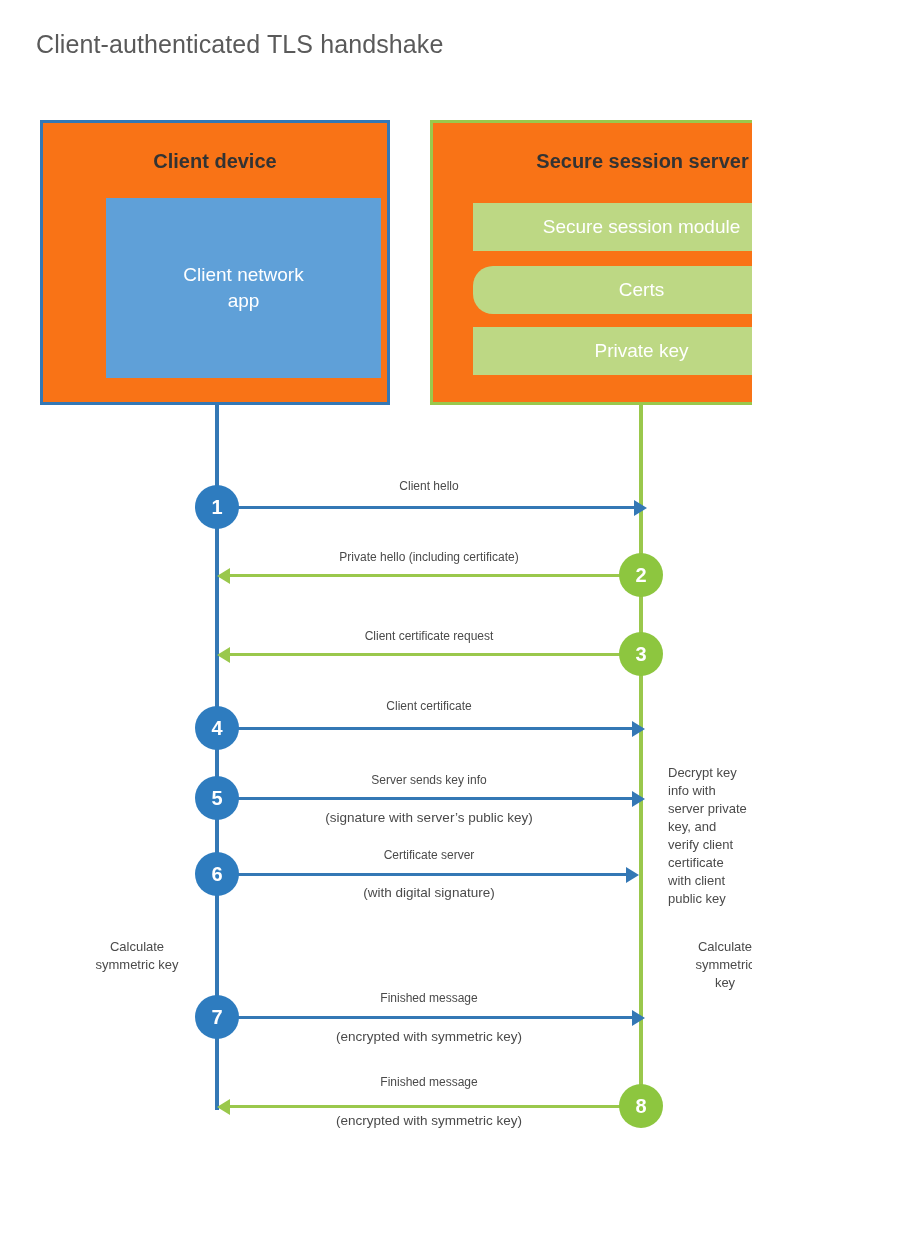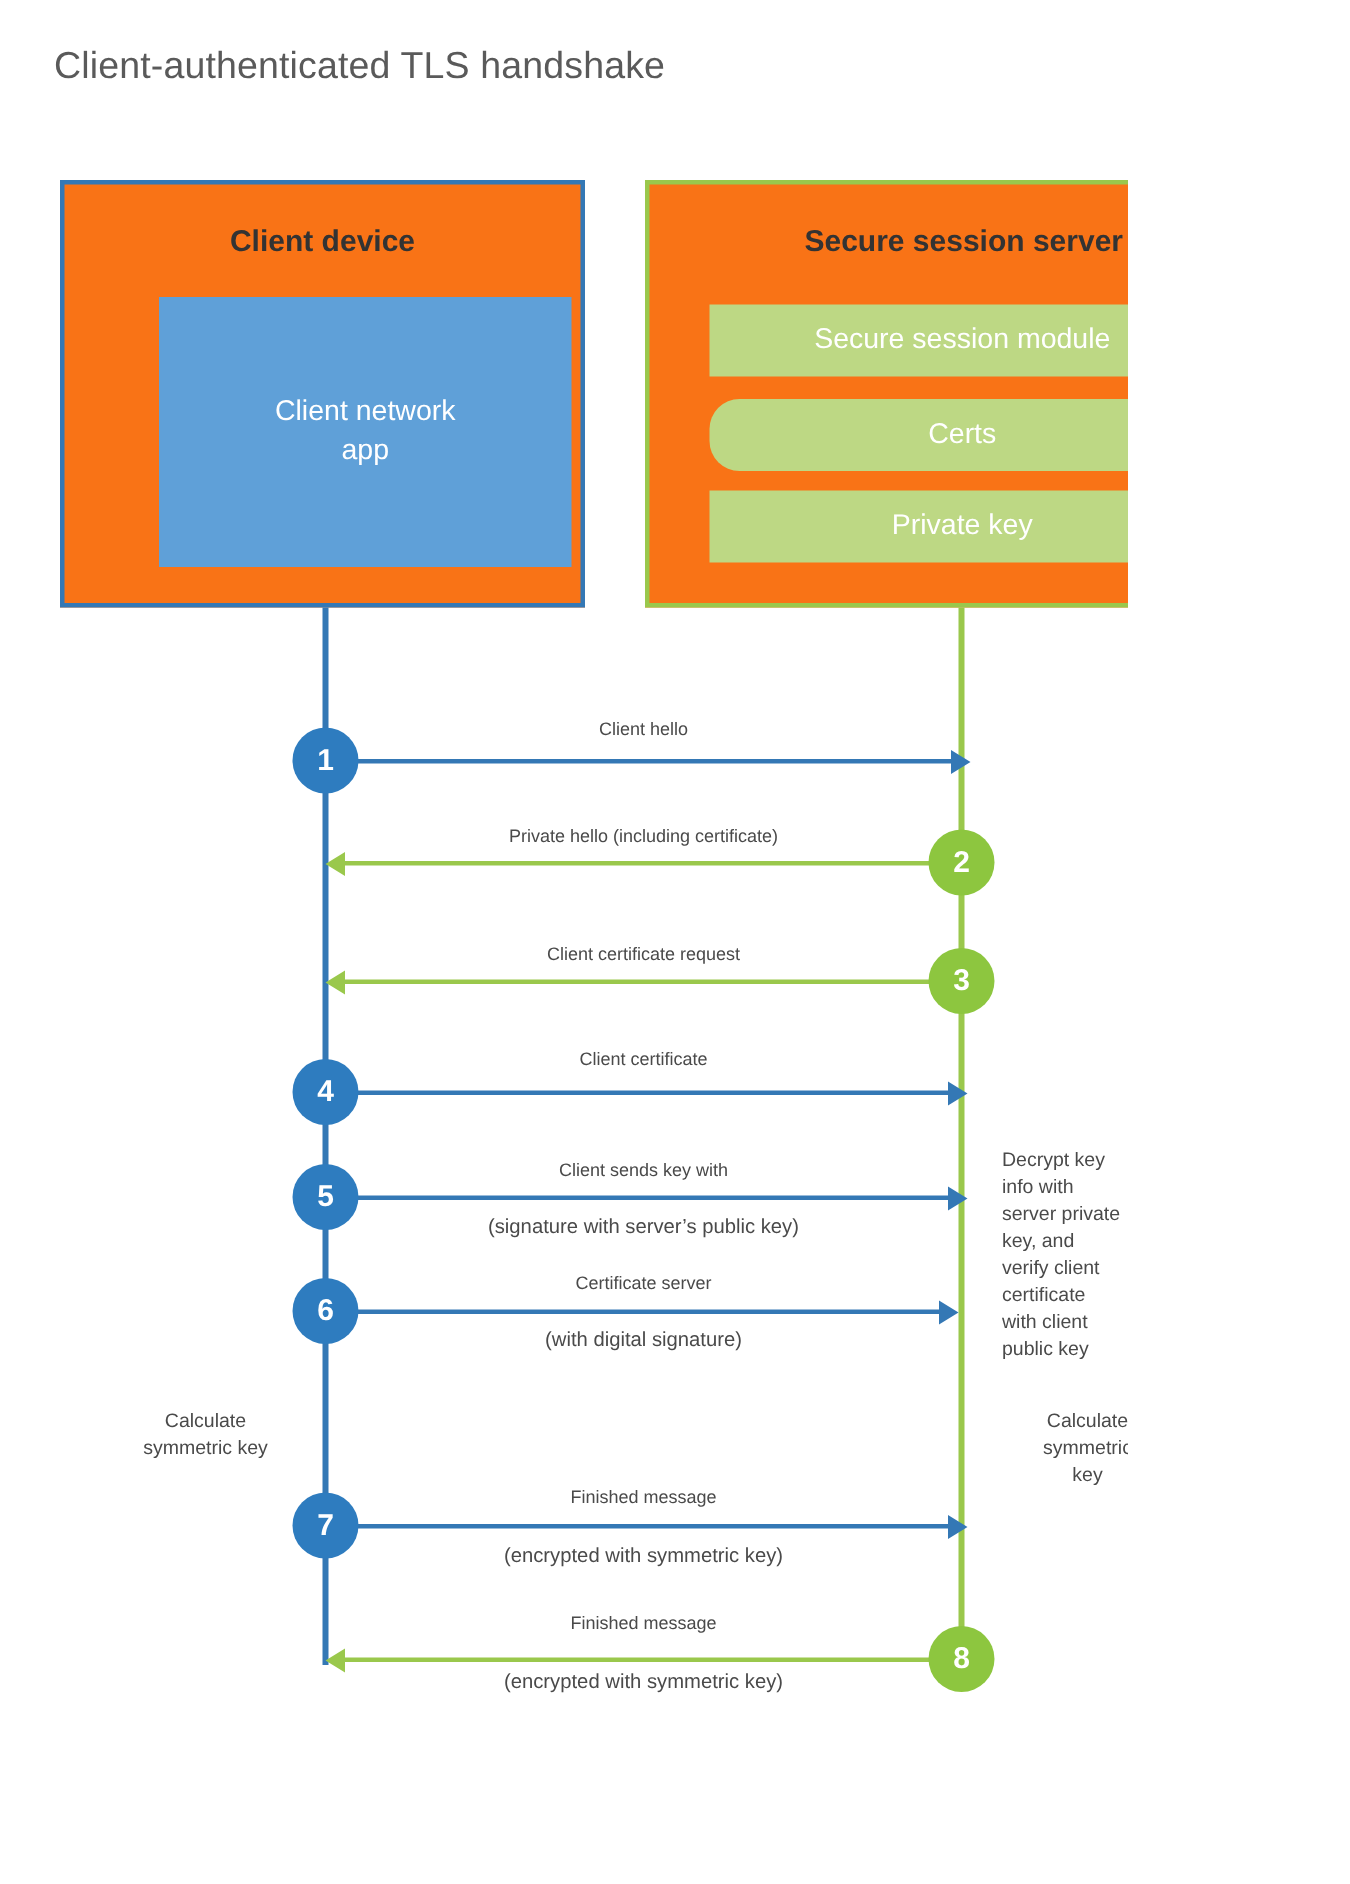--- a/index.html
+++ b/index.html
@@ -222,21 +222,21 @@
   <div class="msg-label" style="left:429px; top:629px;">Client certificate request</div>
   <div class="msg-line green" style="left:225px; top:653px; width:414px;"></div>
   <div class="arrow-head left green" style="left:217px; top:647px;"></div>
   <div class="step-circle green" style="left:619px; top:632px;">3</div>
 
   <div class="msg-label" style="left:429px; top:699px;">Client certificate</div>
   <div class="msg-line blue" style="left:217px; top:727px; width:420px;"></div>
   <div class="arrow-head right blue" style="left:632px; top:721px;"></div>
   <div class="step-circle blue" style="left:195px; top:706px;">4</div>
 
-  <div class="msg-label" style="left:429px; top:773px;">Client sends key with</div>
+  <div class="msg-label" style="left:429px; top:773px;">Server sends key info</div>
   <div class="msg-line blue" style="left:217px; top:797px; width:420px;"></div>
   <div class="arrow-head right blue" style="left:632px; top:791px;"></div>
   <div class="step-circle blue" style="left:195px; top:776px;">5</div>
   <div class="msg-sublabel" style="left:429px; top:810px;">(signature with server’s public key)</div>
 
   <div class="msg-label" style="left:429px; top:848px;">Certificate server</div>
   <div class="msg-line blue" style="left:217px; top:873px; width:414px;"></div>
   <div class="arrow-head right blue" style="left:626px; top:867px;"></div>
   <div class="step-circle blue" style="left:195px; top:852px;">6</div>
   <div class="msg-sublabel" style="left:429px; top:885px;">(with digital signature)</div>

